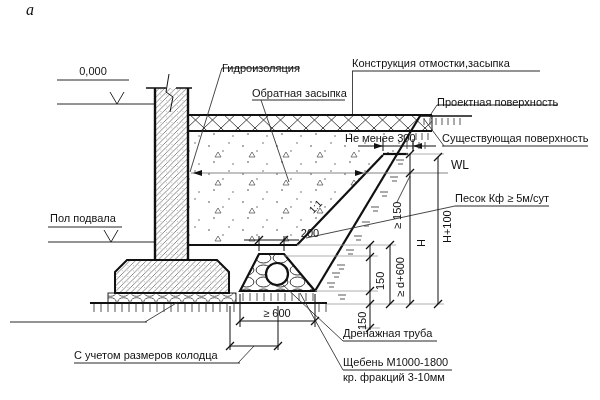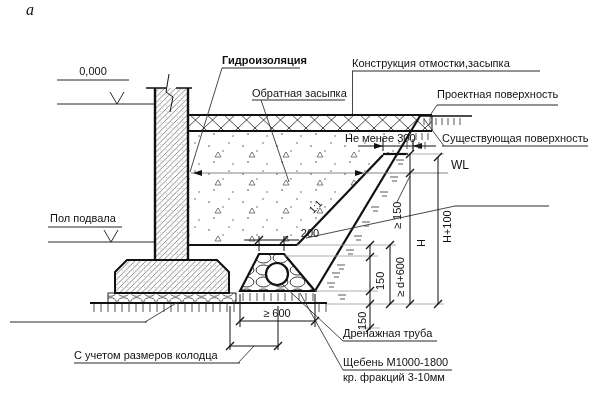--- a/index.html
+++ b/index.html
@@ -166,26 +166,27 @@
       <path d="M94,304 v8 M101,304 v8 M108,304 v8 M115,304 v8 M122,304 v8 M129,304 v8 M136,304 v8 M143,304 v8 M150,304 v8 M157,304 v8 M164,304 v8 M171,304 v8 M178,304 v8 M185,304 v8 M192,304 v8 M199,304 v8 M206,304 v8 M213,304 v8 M220,304 v8 M227,304 v8 M234,304 v8"></path>
       <path d="M243,293 v8 M250,293 v8 M257,293 v8 M264,293 v8 M271,293 v8 M278,293 v8 M285,293 v8 M292,293 v8 M299,293 v8 M306,293 v8 M313,293 v8"></path>
       <path d="M319,304 v8 M326,304 v8"></path>
     </g>
   </svg>
 
   <div class="lbl fig-letter" style="left:26px;top:3px;">а</div>
 
   <div class="lbl ctr" style="left:57px;top:65px;width:72px;">0,000</div>
 
-  <div class="lbl" style="left:222px;top:54px;font-weight:bold;">Гидроизоляция</div>
+  <div class="lbl" style="left:222px;top:62px;">Гидроизоляция</div>
   <div class="lbl" style="left:252px;top:87px;">Обратная засыпка</div>
   <div class="lbl" style="left:352px;top:57px;">Конструкция отмостки,засыпка</div>
-  <div class="lbl" style="left:437px;top:88px;">Проектная поверхность</div>
+  <div class="lbl" style="left:437px;top:96px;">Проектная поверхность</div>
   <div class="lbl" style="left:442px;top:132px;">Существующая поверхность</div>
   <div class="lbl wl-lbl" style="left:451px;top:159px;">WL</div>
+  <div class="lbl" style="left:455px;top:192px;">Песок Кф ≥ 5м/сут</div>
   <div class="lbl" style="left:345px;top:132px;">Не менее 300</div>
   <div class="lbl" style="left:50px;top:212px;">Пол подвала</div>
   <div class="lbl" style="left:74px;top:349px;text-align:right;">С учетом размеров колодца</div>
   <div class="lbl" style="left:343px;top:327px;">Дренажная труба</div>
   <div class="lbl" style="left:343px;top:356px;">Щебень М1000-1800</div>
   <div class="lbl" style="left:343px;top:371px;">кр. фракций 3-10мм</div>
 
   <div class="lbl ctr" style="left:256px;top:227px;width:28px;margin-left:40px;">200</div>
   <div class="lbl ctr" style="left:252px;top:307px;width:50px;">≥ 600</div>
 

